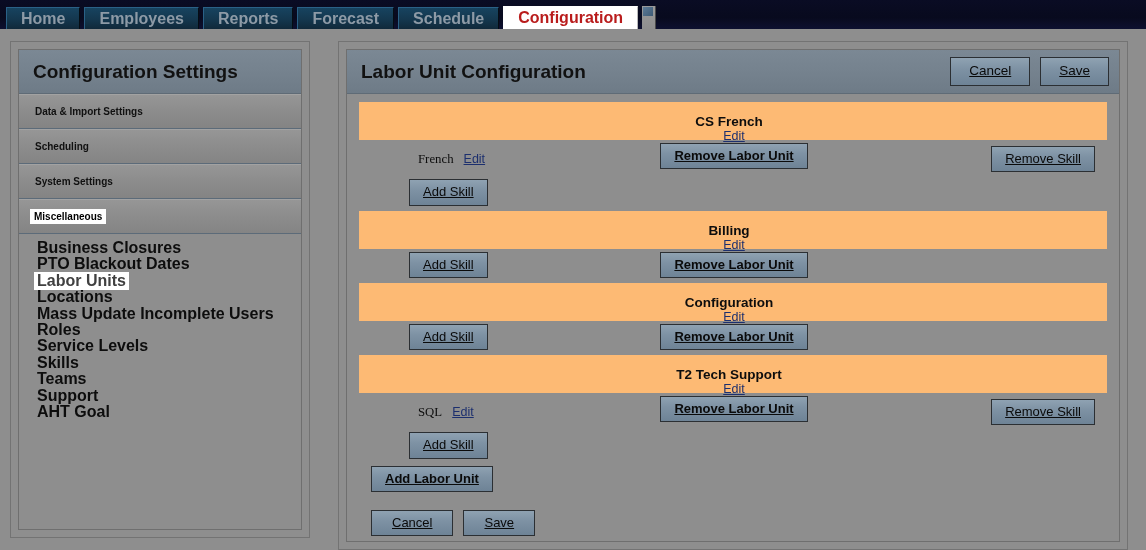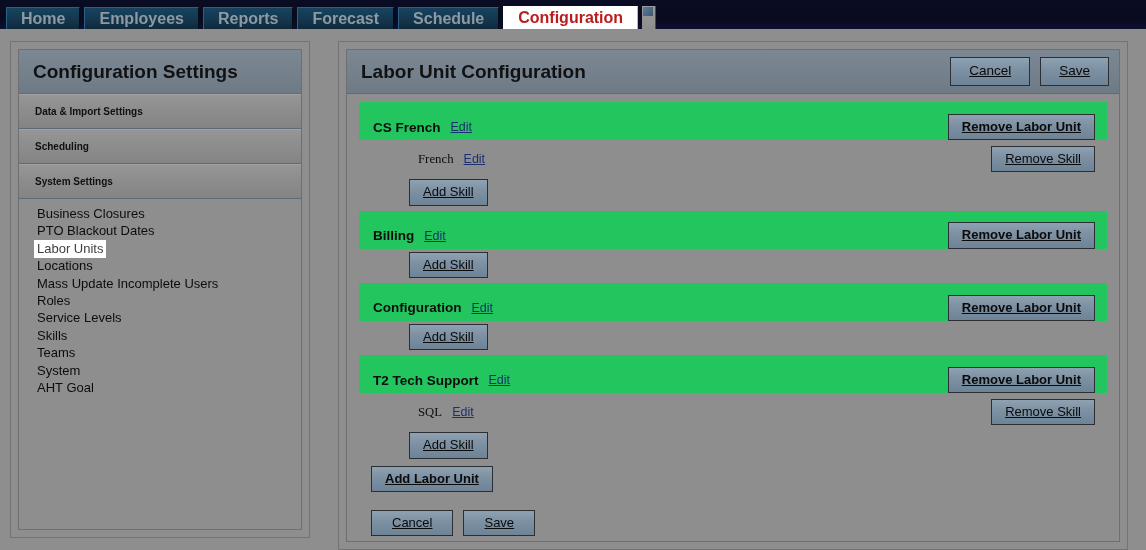--- a/index.html
+++ b/index.html
@@ -119,22 +119,22 @@
     background: #ffffff;
     color: #000;
     padding: 1px 3px;
     outline: 1px solid #ffffff;
   }
   .sublist {
     padding: 6px 0 8px 16px;
     background: #8e8e8e;
   }
   .subitem {
-    font-size: 13px;
-    font-weight: normal;
+    font-size: 16px;
+    font-weight: bold;
     color: #0d0d0d;
     line-height: 16.4px;
     padding: 0 2px;
     display: inline-block;
     cursor: default;
   }
   .subrow { line-height: 16.4px; }
   .subitem.selected {
     background: #ffffff;
     color: #404040;
@@ -188,26 +188,27 @@
   .btn.bold { font-weight: bold; }
   .btn.hdr { padding: 6px 18px; font-size: 13.5px; }
   .btn-row-hdr { display: flex; gap: 10px; }
 
   .content {
     padding: 8px 12px 0 12px;
   }
 
   
   .lu-row {
-    background: #22c55e;
+    background: #fdba74;
     height: 38px;
     display: flex;
     align-items: center;
     padding: 12px 12px 0 14px;
     margin-bottom: 0;
+    flex-direction: column;
   }
   .lu-name {
     font-size: 13.5px;
     font-weight: bold;
     color: #0d0d0d;
     margin-right: 10px;
   }
   .lu-row .spacer, .skill-row .spacer { flex: 1; }
 
   .edit-link {
@@ -261,33 +262,36 @@
 
 <div class="page">
 
   <div class="sidebar">
     <div class="sidebar-inner">
       <div class="panel-title">Configuration Settings</div>
       <div id="sections-host">
           <div class="section">Data &amp; Import Settings</div>
           <div class="section">Scheduling</div>
           <div class="section">System Settings</div>
+          <div class="section selected">
+            <span class="hl">Miscellaneous</span>
+          </div>
         </div>
       <div class="sublist">
         <div id="subitems-host">
             <div class="subrow"><span class="subitem">Business Closures</span></div>
             <div class="subrow"><span class="subitem">PTO Blackout Dates</span></div>
             <div class="subrow"><span class="subitem selected">Labor Units</span></div>
             <div class="subrow"><span class="subitem">Locations</span></div>
             <div class="subrow"><span class="subitem">Mass Update Incomplete Users</span></div>
             <div class="subrow"><span class="subitem">Roles</span></div>
             <div class="subrow"><span class="subitem">Service Levels</span></div>
             <div class="subrow"><span class="subitem">Skills</span></div>
             <div class="subrow"><span class="subitem">Teams</span></div>
-            <div class="subrow"><span class="subitem">System</span></div>
+            <div class="subrow"><span class="subitem">Support</span></div>
             <div class="subrow"><span class="subitem">AHT Goal</span></div>
           </div>
       </div>
     </div>
   </div>
 
   <div class="main">
     <div class="main-inner">
 
       <div class="main-head">

